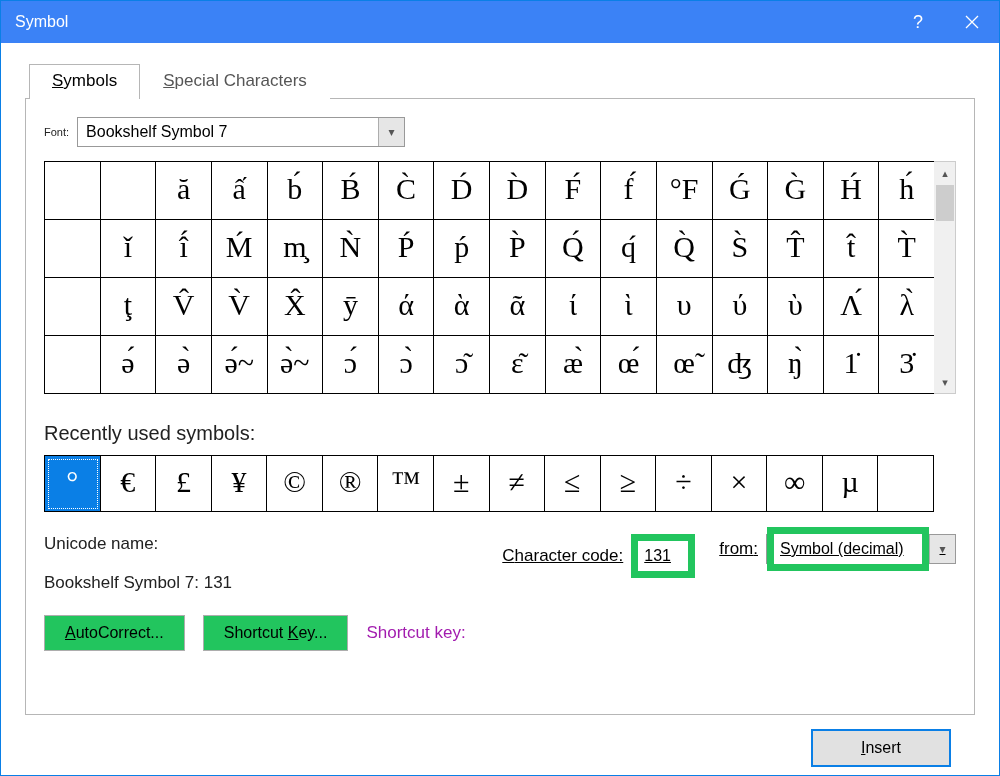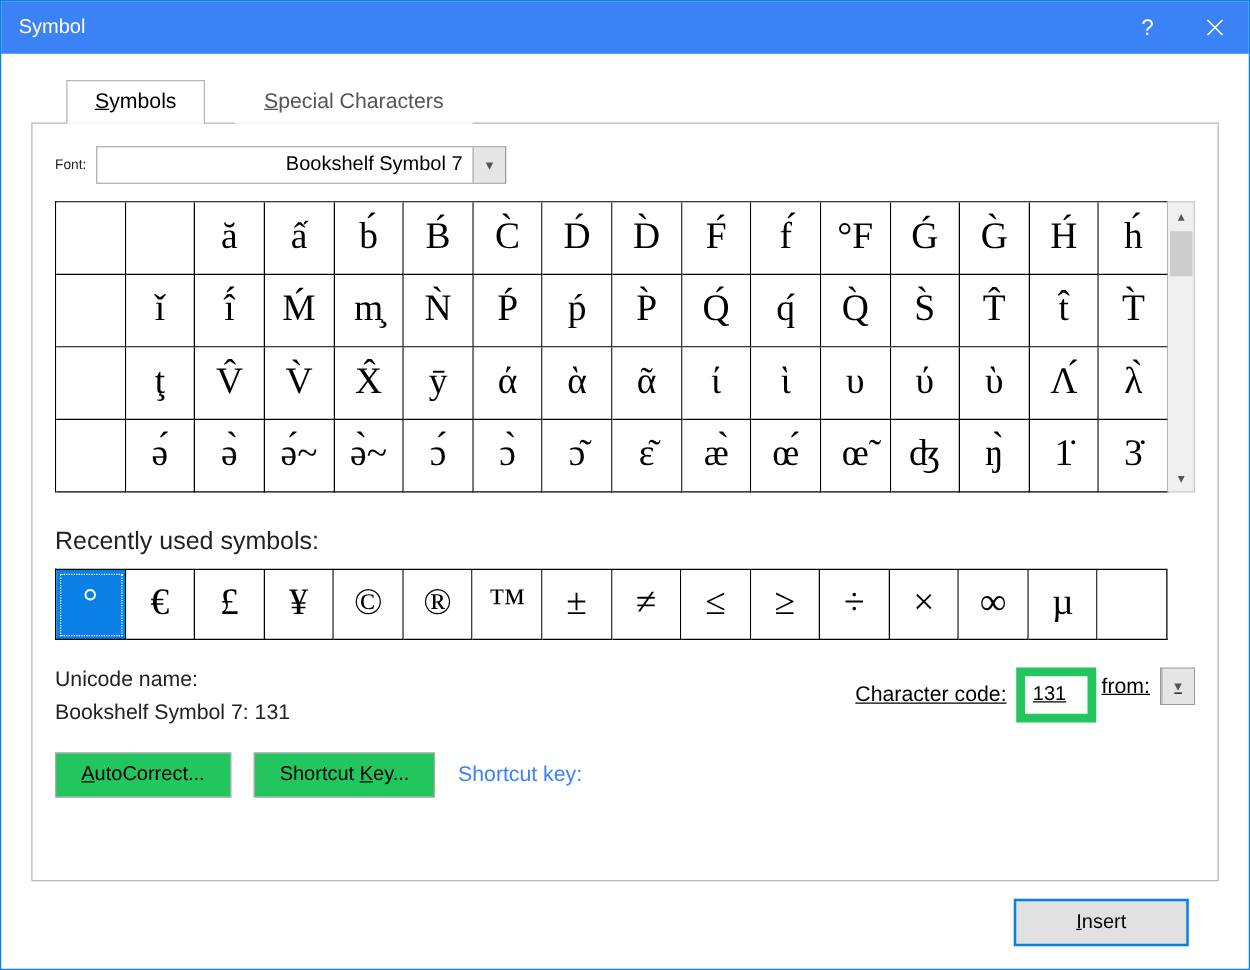--- a/index.html
+++ b/index.html
@@ -51,21 +51,20 @@
   .tab {
     padding: 6px 22px 8px 22px;
     font-size: 17px;
     color: #555;
     border: 1px solid transparent;
     border-bottom: none;
     position: relative;
     top: 1px;
     cursor: pointer;
     background: #fff;
-    margin-left: 24px;
   }
   .tab.active {
     color: #000;
     border-color: #b6b6b6;
     background: #fff;
     z-index: 2;
   }
   .tab .u { text-decoration: underline; }
   .panel {
     border: 1px solid #b6b6b6;
@@ -90,21 +89,20 @@
     height: 30px;
   }
   .combo input {
     border: none;
     outline: none;
     padding: 0 8px;
     font-size: 16px;
     height: 28px;
     width: 300px;
     font-family: inherit;
-    text-align: right;
   }
   .combo .drop {
     width: 26px;
     height: 100%;
     background: #e6e6e6;
     border-left: 1px solid #adadad;
     display: flex;
     align-items: center;
     justify-content: center;
     cursor: pointer;
@@ -183,25 +181,25 @@
     background: #0a7fe6;
     color: #fff;
     outline: 1px dotted #fff;
     outline-offset: -4px;
   }
   
   .inforow {
     margin-top: 22px;
     display: flex;
     align-items: flex-start;
-    gap: 4px;
+    gap: 24px;
   }
   .infoblock { flex: 1; }
   .infoblock .lbl { font-size: 17px; color: #222; }
-  .infoblock .val { font-size: 17px; color: #222; margin-top: 6px; }
+  .infoblock .val { font-size: 17px; color: #222; margin-top: 19px; }
   .cc {
     display: flex;
     align-items: center;
     gap: 8px;
     font-size: 17px;
     text-decoration: underline;
   }
   .cc input {
     width: 64px;
     height: 44px;
@@ -220,27 +218,27 @@
   }
   .btn {
     border: 1px solid #adadad;
     background: #22c55e;
     padding: 8px 20px;
     font-size: 16px;
     cursor: pointer;
     font-family: inherit;
   }
   .btn .u { text-decoration: underline; }
-  .plainlabel { font-size: 17px; color: #3b82f6; }
+  .plainlabel { font-size: 17px; color: #a21caf; }
   
   .footer {
     display: flex;
     justify-content: flex-end;
     gap: 16px;
-    padding: 14px 24px 18px 24px;
+    padding: 14px 24px 8px 24px;
   }
   .footer .btn {
     width: 140px;
     padding: 8px 0;
   }
   .footer .btn.primary {
     border: 2px solid #0a7fe6;
     background: #e1e1e1;
   }
 </style>
@@ -382,20 +380,21 @@
           <div class="lbl">Unicode name:</div>
           <div class="val">Bookshelf Symbol 7: 131</div>
         </div>
         <div class="cc">
           <span><span class="u">C</span>haracter code:</span>
           <input type="text" value="131" style="">
         </div>
         <div class="cc fromcombo">
           <span>fro<span class="u">m</span>:</span>
           <div class="combo">
+            <input type="text" value="Symbol (decimal)" style="">
             <div class="drop">
                 <span>▾</span>
               </div>
           </div>
         </div>
       </div>
 
       <div class="btnrow">
         <button class="btn"><span class="u">A</span>utoCorrect...</button>
         <button class="btn">Shortcut <span class="u">K</span>ey...</button>

